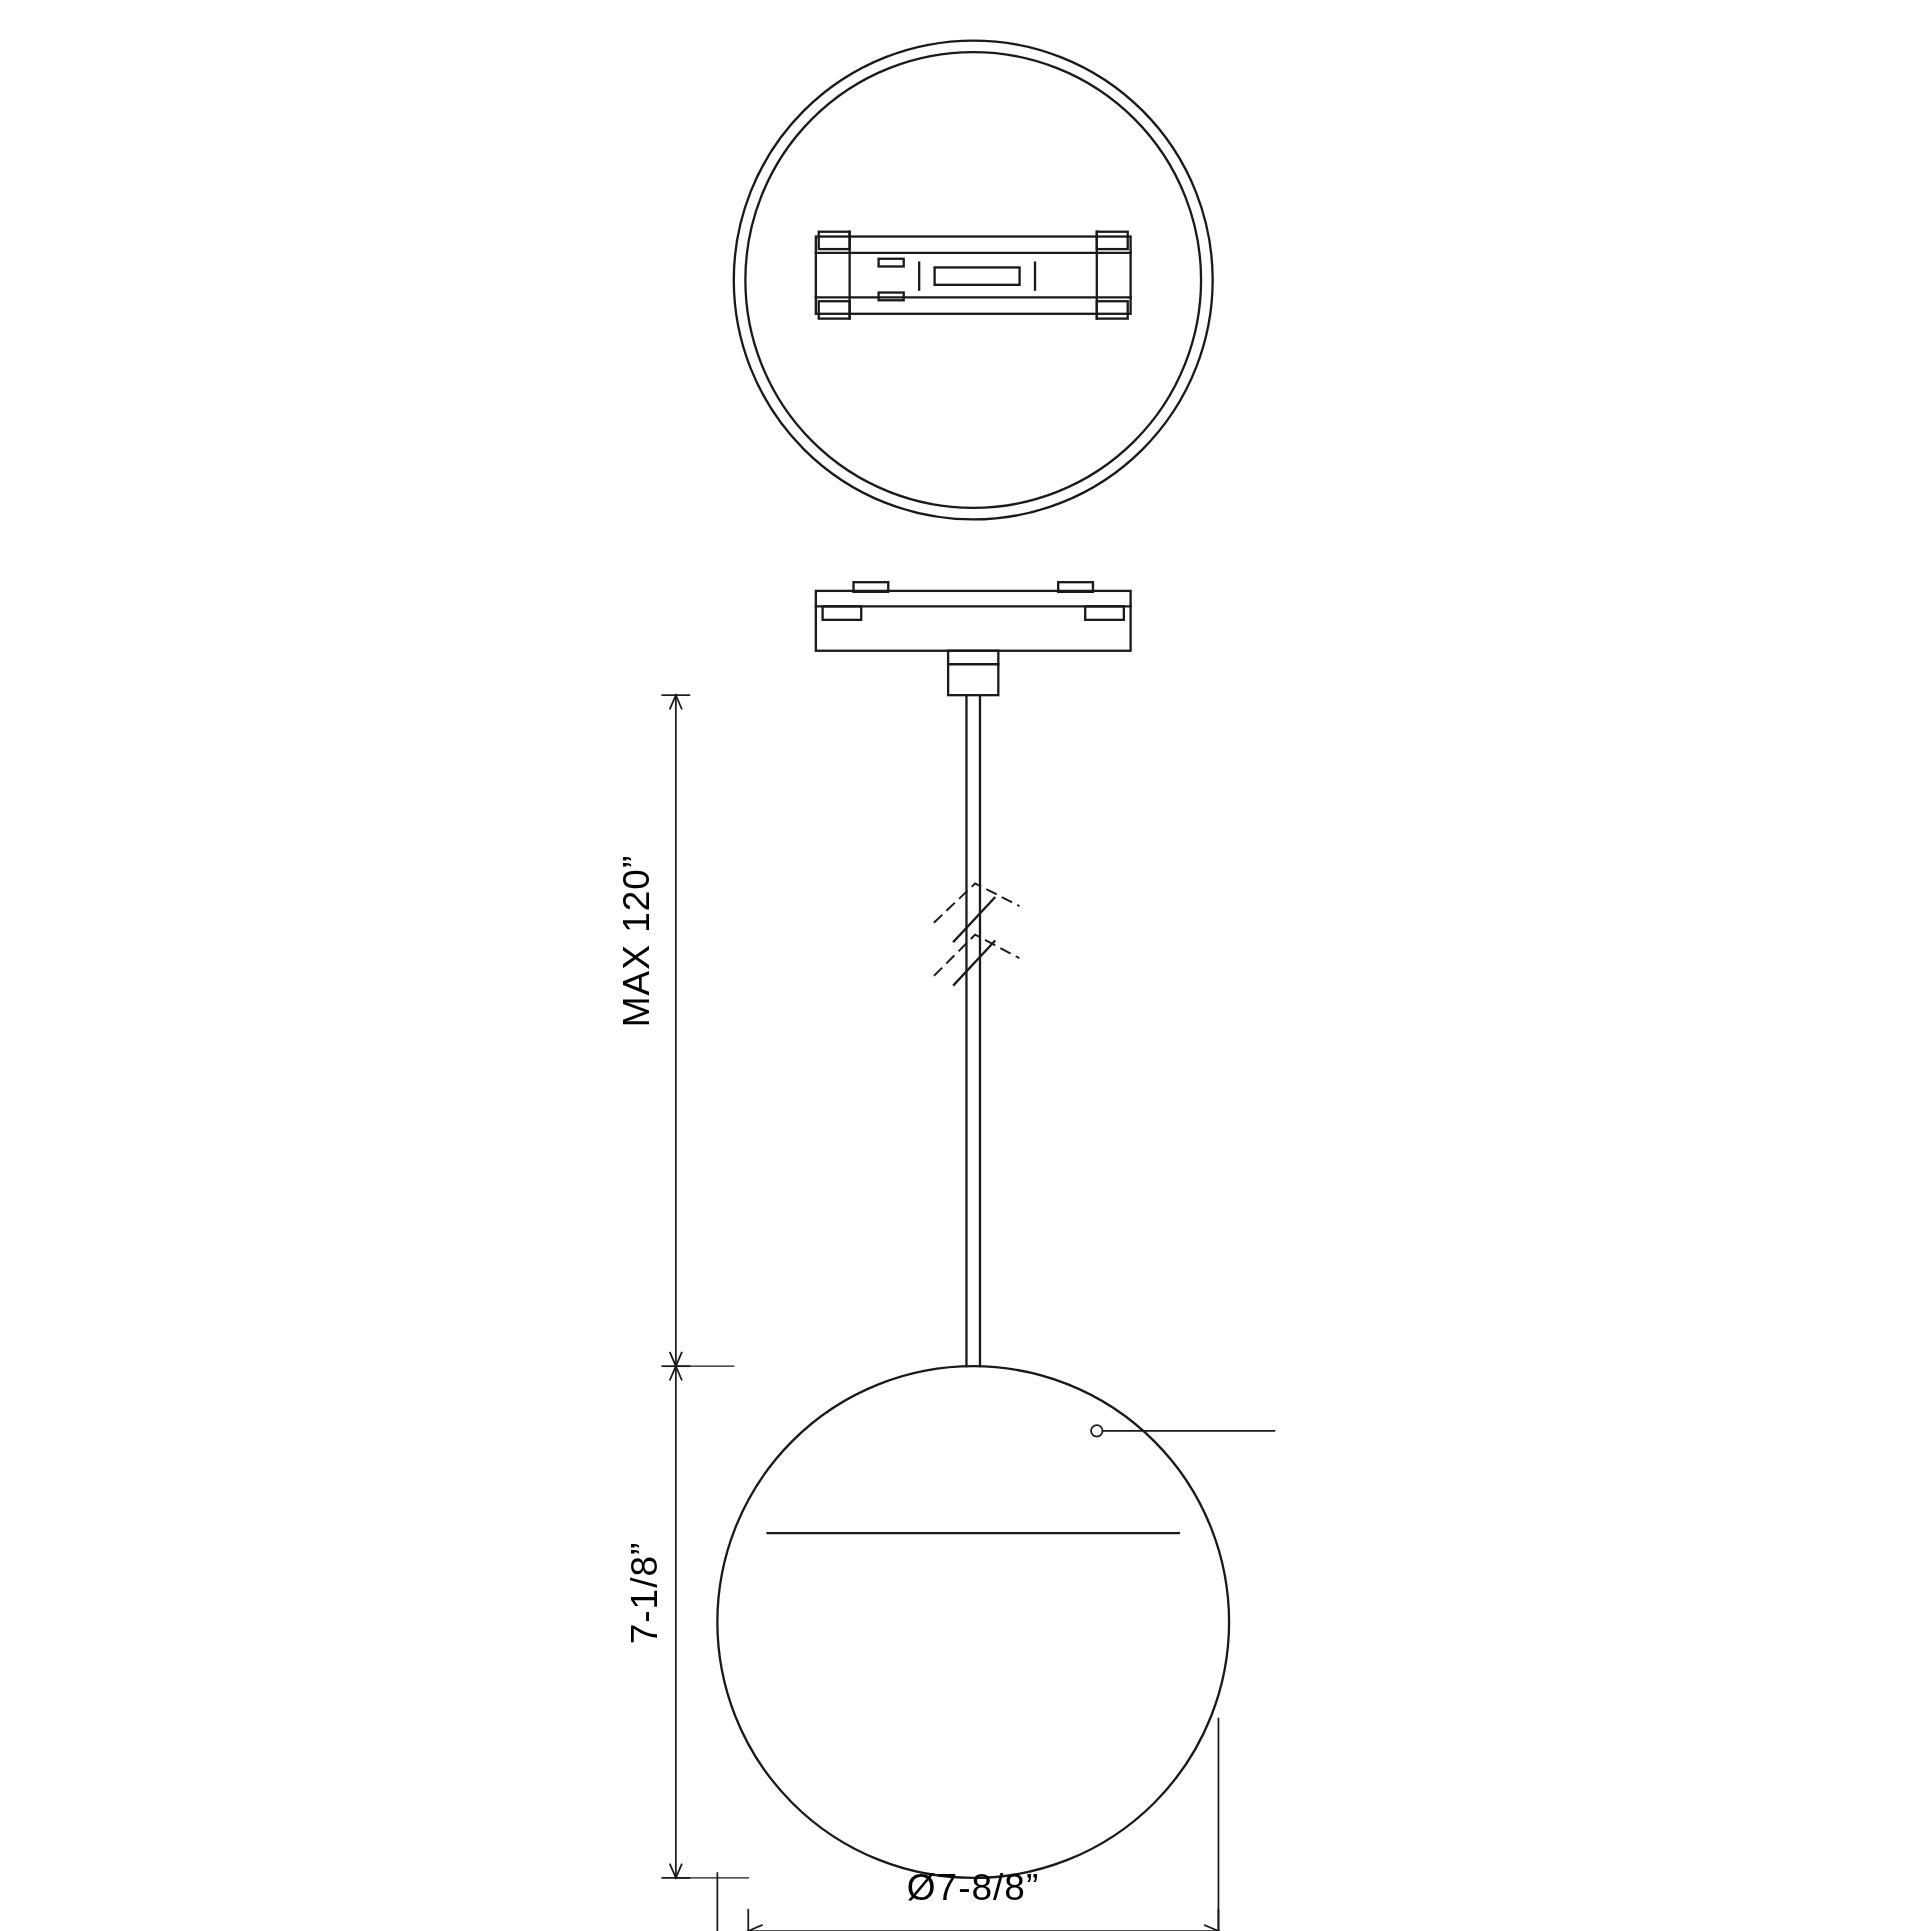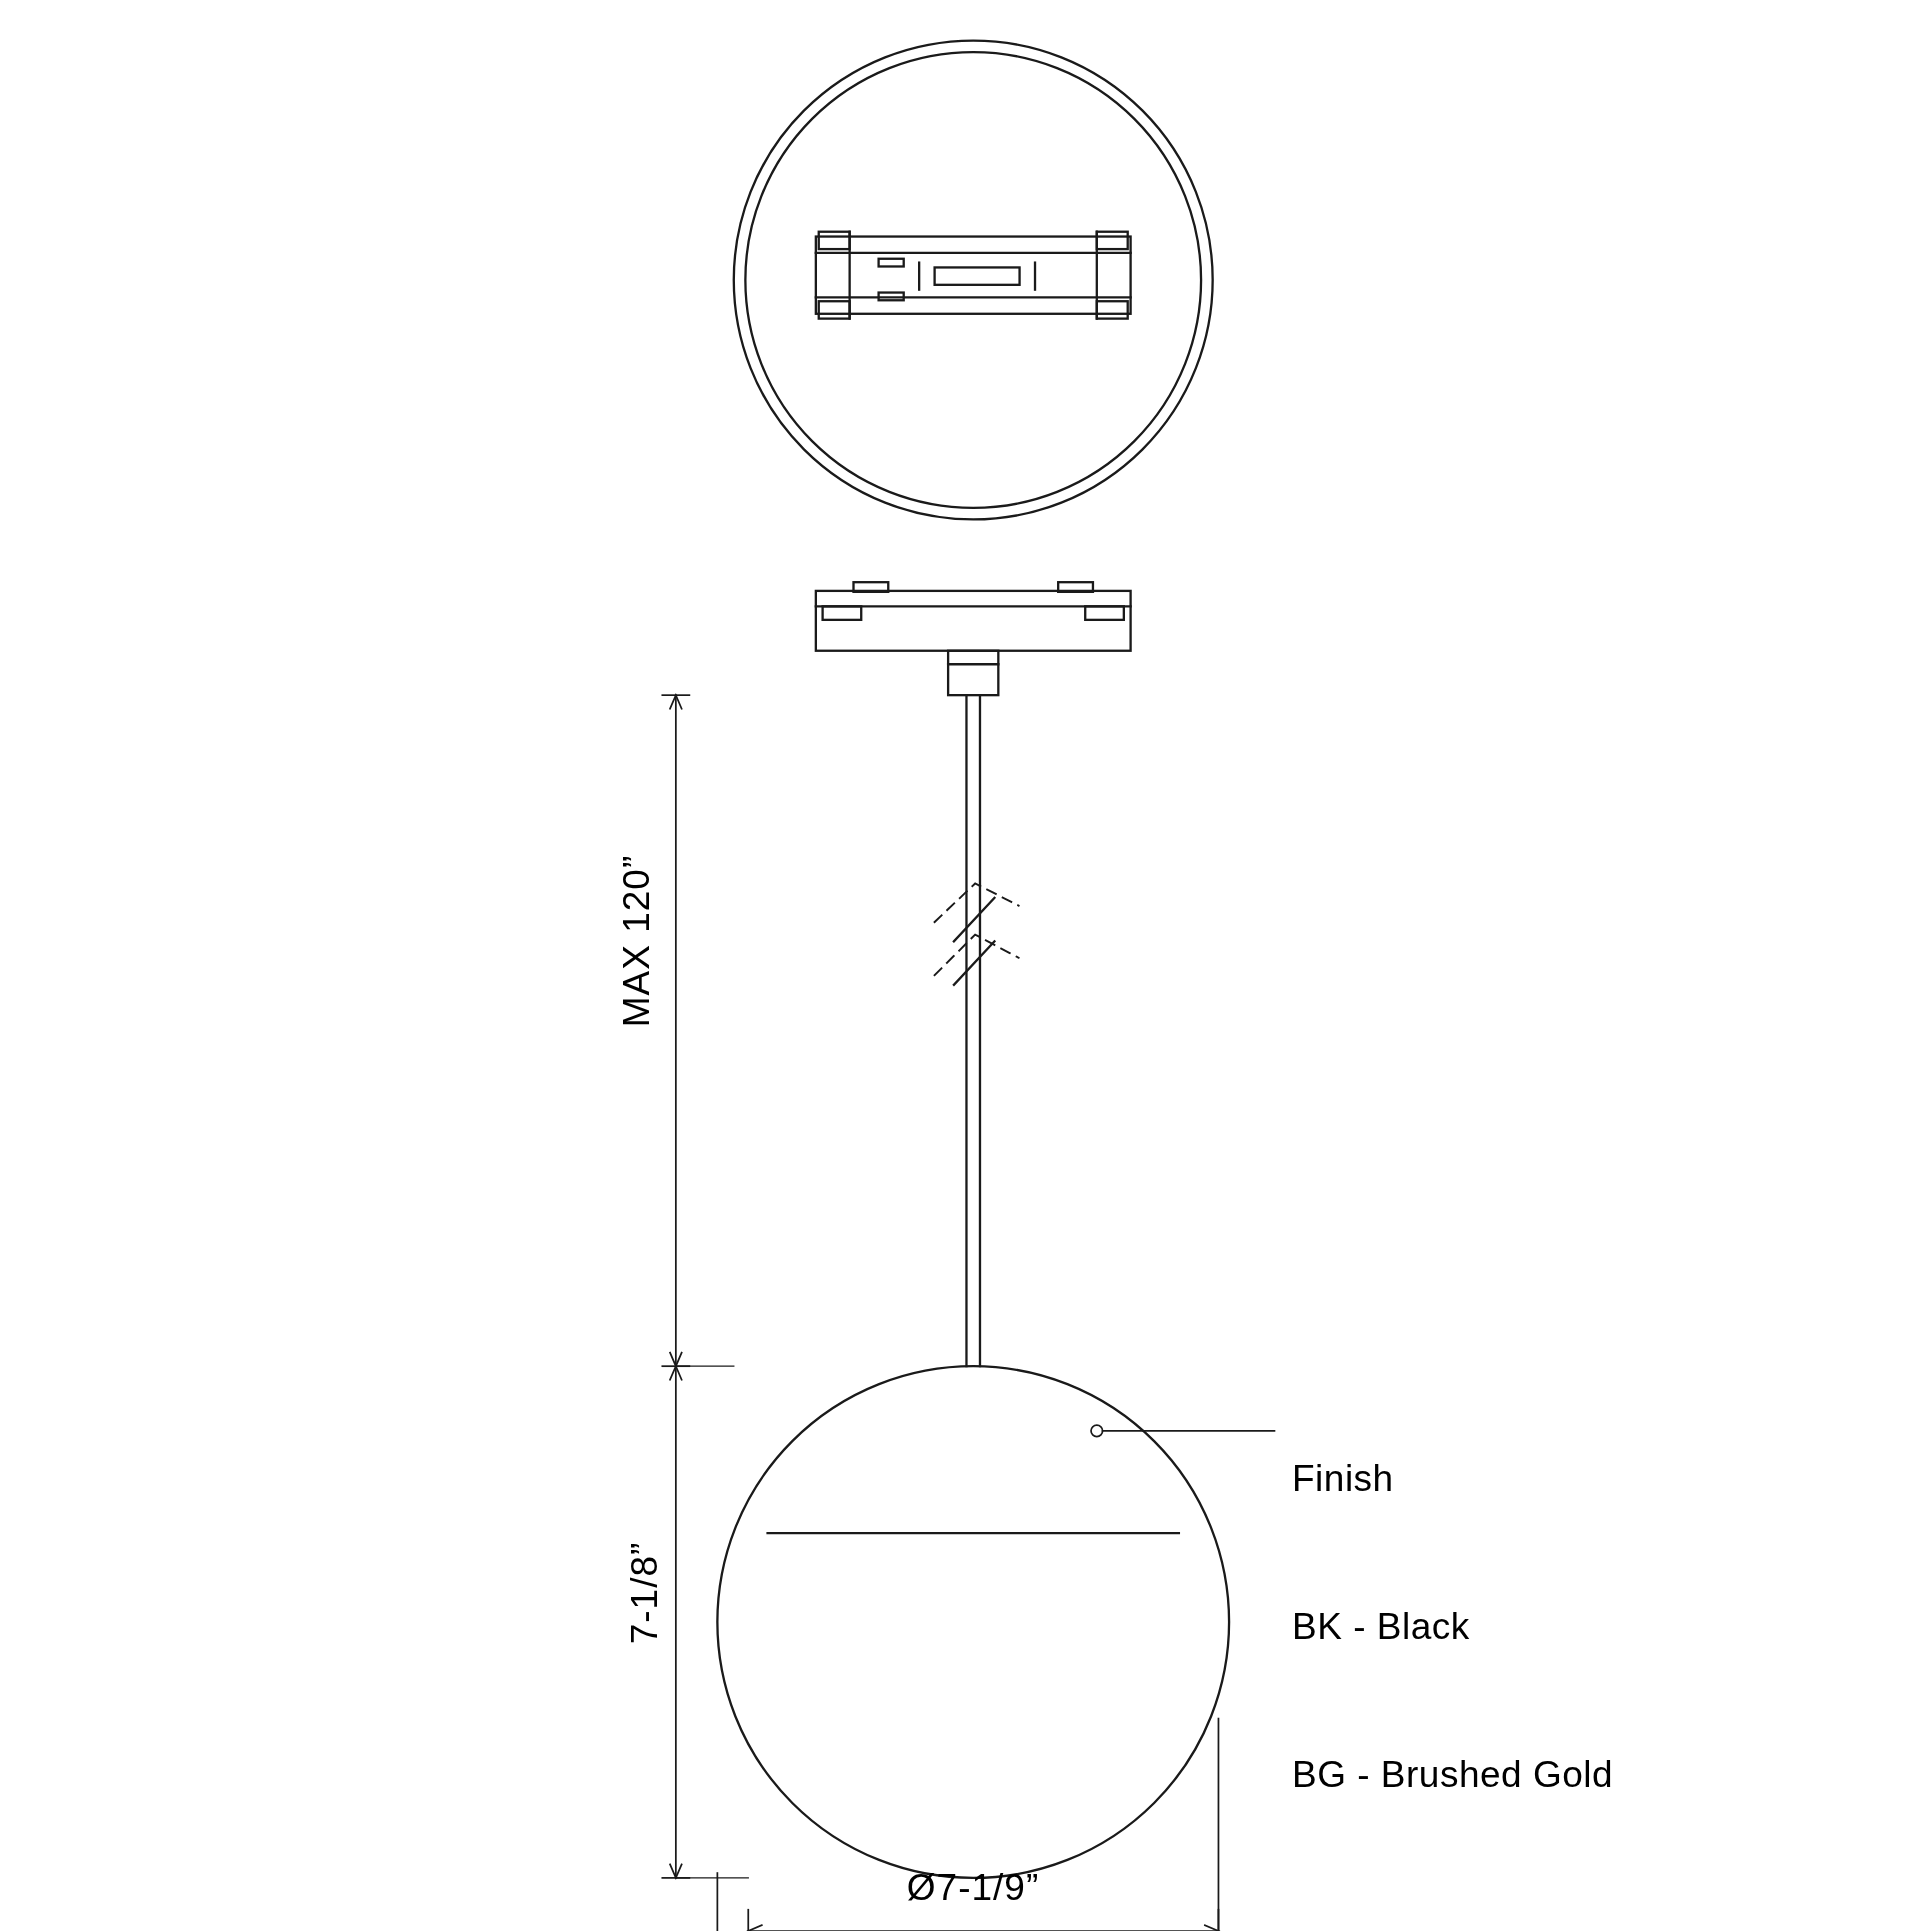--- a/index.html
+++ b/index.html
@@ -160,22 +160,17 @@
         <line x1="1142" y1="1482" x2="1320" y2="1482"></line>
       </g>
 
     </g>
   </svg>
 
   <div class="label dim-vert-max">MAX 120”</div>
 
   <div class="label dim-vert-globe">7-1/8”</div>
 
-  <div class="label dim-horiz-dia">Ø7-1/9”</div>
+  <div class="label dim-horiz-dia">Ø7-8/8”</div>
 
-  <div class="label finish-block">
-    <div>Finish</div>
-    <div>BK - Black</div>
-    <div>BG - Brushed Gold</div>
-  </div>
 
 </div>
 
 
 </body></html>

